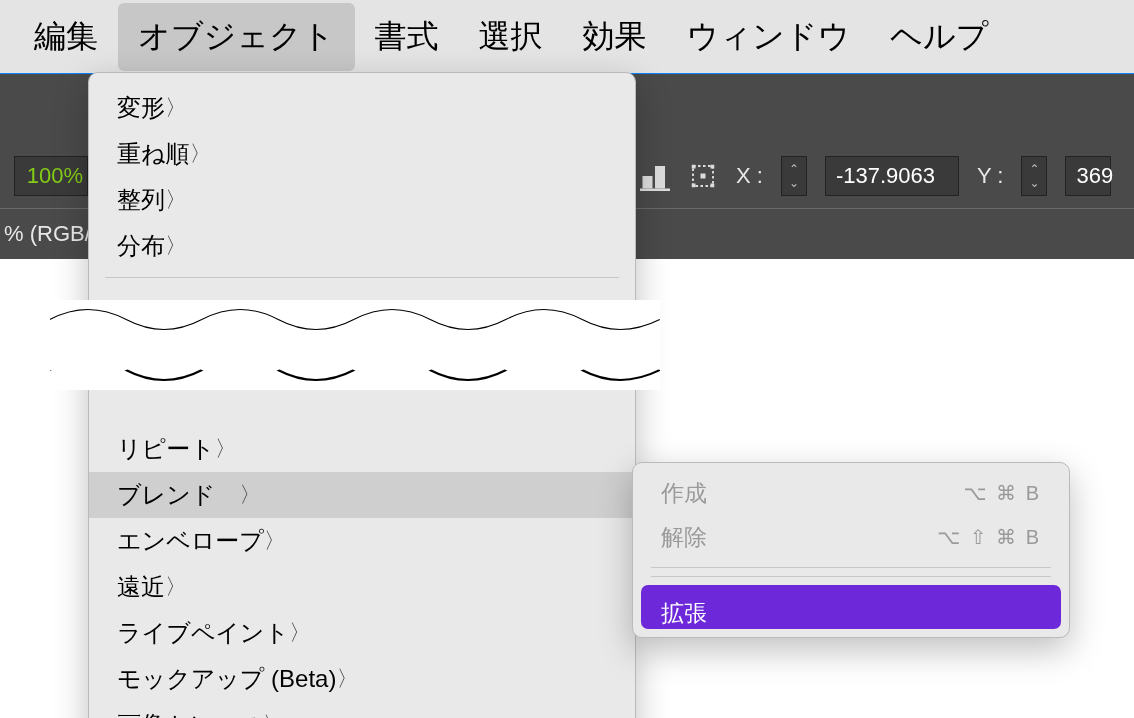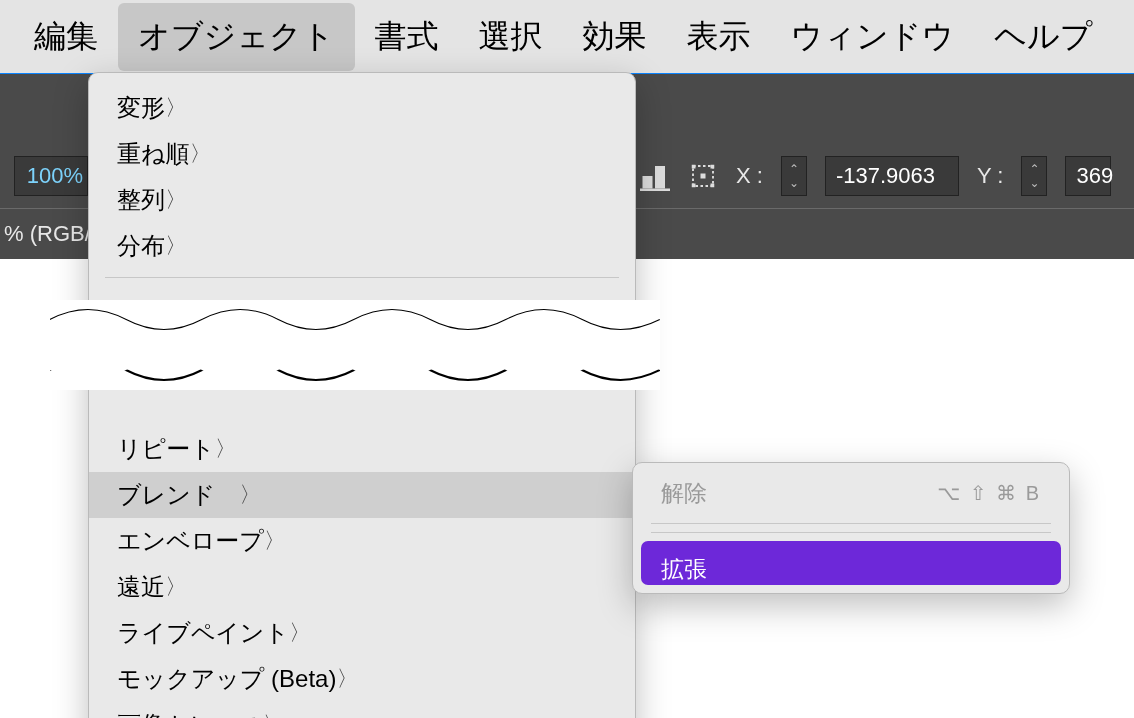--- a/index.html
+++ b/index.html
@@ -5,21 +5,21 @@
 * { margin: 0; padding: 0; box-sizing: border-box; font-family: -apple-system, "Hiragino Sans", "Hiragino Kaku Gothic ProN", sans-serif; }
 body { width: 1134px; height: 718px; background: #fff; overflow: hidden; position: relative; }
 
 
 .menubar { height: 74px; background: #e4e4e4; display: flex; align-items: center; padding-left: 14px; border-bottom: 1px solid #0a84ff; }
 .menubar .menu-item { font-size: 32px; padding: 12px 20px; border-radius: 6px; cursor: default; }
 .menubar .menu-item.active { background: #c7c7c7; }
 
 
 .darkstrip { height: 135px; background: #4a4a4a; border-bottom: 1px solid #6a6a6a; position: relative; }
-.zoom-box { position: absolute; left: 14px; top: 82px; height: 40px; width: 74px; background: #3a3a3a; border: 1px solid #222; color: #7dd3fc; font-size: 22px; display: flex; align-items: center; justify-content: flex-end; padding-right: 4px; }
+.zoom-box { position: absolute; left: 14px; top: 82px; height: 40px; width: 74px; background: #3a3a3a; border: 1px solid #222; color: #84cc16; font-size: 22px; display: flex; align-items: center; justify-content: flex-end; padding-right: 4px; }
 
 
 .rctl { position: absolute; top: 82px; display: flex; align-items: center; gap: 18px; }
 .rctl .icon-align { width: 30px; height: 30px; }
 .rctl .icon-trans { width: 30px; height: 30px; }
 .rctl .lbl { color: #e8e8e8; font-size: 22px; }
 .rctl .stepper { width: 26px; height: 40px; background: #3a3a3a; border: 1px solid #222; color: #bbb; display: flex; flex-direction: column; align-items: center; justify-content: center; font-size: 12px; }
 .rctl .valbox { height: 40px; background: #3a3a3a; border: 1px solid #222; color: #fff; font-size: 22px; padding: 12px 10px; display: flex; align-items: center; }
 
 
@@ -49,21 +49,20 @@
 </style>
 </head>
 <body>
 
 <div class="menubar">
   <div class="menu-item">編集</div>
   <div class="menu-item active">オブジェクト</div>
   <div class="menu-item">書式</div>
   <div class="menu-item">選択</div>
   <div class="menu-item">効果</div>
-  <div class="menu-item">表示</div>
   <div class="menu-item">ウィンドウ</div>
   <div class="menu-item">ヘルプ</div>
 </div>
 
 <div class="darkstrip">
   <div class="zoom-box">100%</div>
 
   <div class="rctl" style="left:640px;">
     <svg class="icon-align" viewBox="0 0 24 24">
         <rect x="2" y="12" width="8" height="10" fill="#ddd"></rect>
@@ -152,20 +151,24 @@
 <div class="wavegap">
   <svg viewBox="0 0 610 90" preserveAspectRatio="none">
     <path d="M0 20 Q38 0 76 20 T152 20 T228 20 T304 20 T380 20 T456 20 T532 20 T610 20" fill="none" stroke="#000" stroke-width="2"></path>
     <path d="M0 70 Q38 50 76 70 T152 70 T228 70 T304 70 T380 70 T456 70 T532 70 T610 70" fill="none" stroke="#000" stroke-width="2"></path>
     <path d="M0 20 Q38 0 76 20 T152 20 T228 20 T304 20 T380 20 T456 20 T532 20 T610 20 L610 70 Q572 50 532 70 T456 70 T380 70 T304 70 T228 70 T152 70 T76 70 T0 70 Z" fill="#fff"></path>
   </svg>
 </div>
 
 <div class="submenu">
   <div class="srow disabled">
+      <span>作成</span>
+      <span class="shortcut">⌥ ⌘ B</span>
+    </div>
+  <div class="srow disabled">
       <span>解除</span>
       <span class="shortcut">⌥ ⇧ ⌘ B</span>
     </div>
   <div class="sep"></div>
   <div class="sep"></div>
   <div class="srow selected">
       <span>拡張</span>
     </div>
 </div>
 

